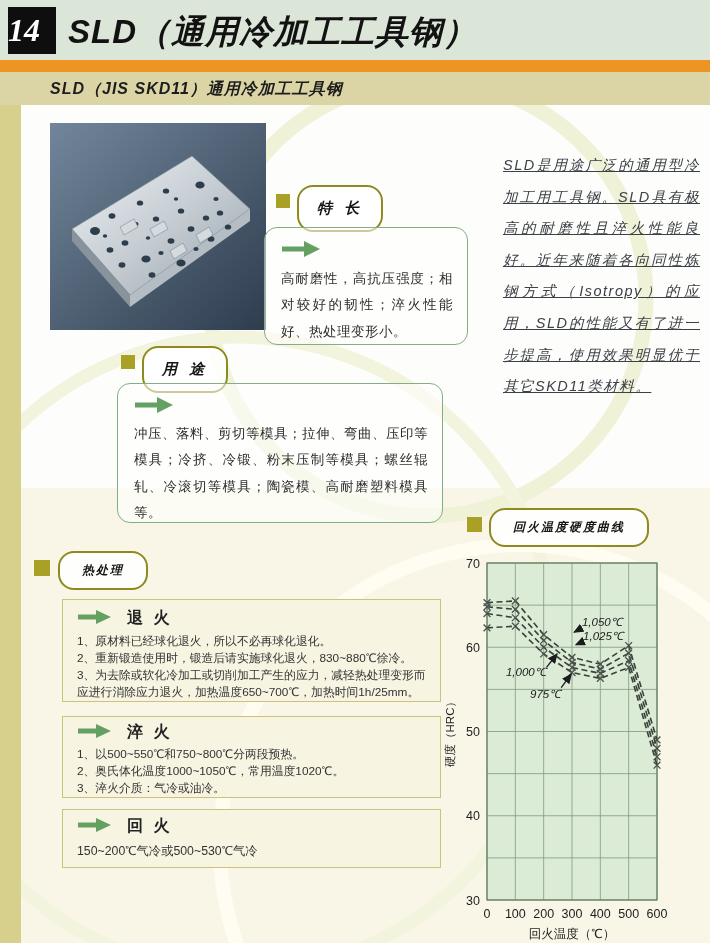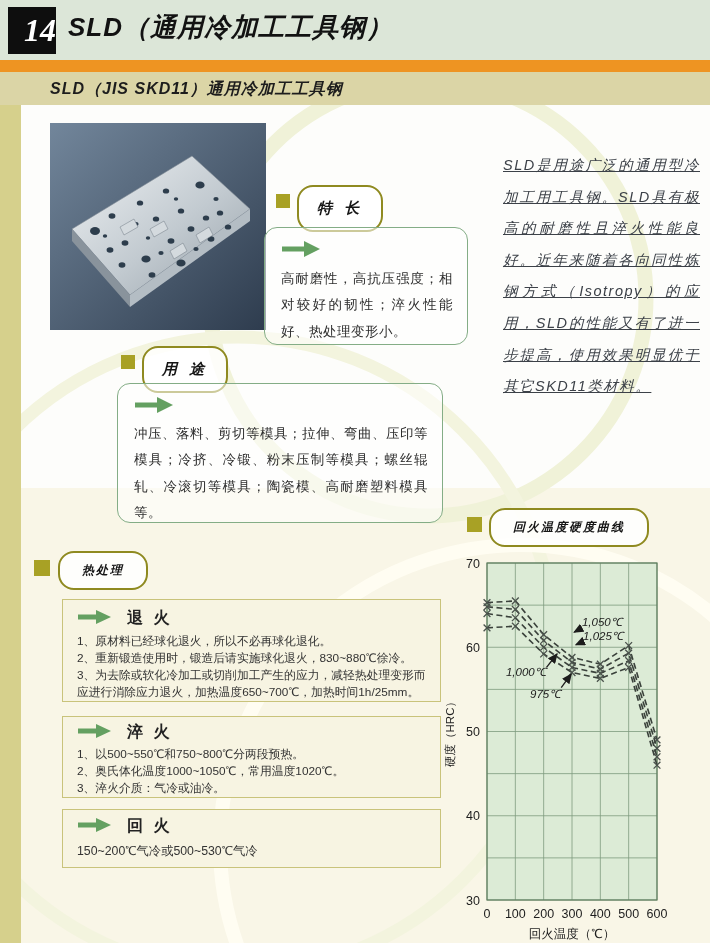--- a/index.html
+++ b/index.html
@@ -4,23 +4,23 @@
 <style>
   html,body{margin:0;padding:0;}
   body{font-family:"Liberation Sans",sans-serif;background:#e8e8e8;}
   #page{position:relative;width:710px;height:943px;margin:0 auto;background:#fdfdfb;overflow:hidden;}
   #bg-decor{position:absolute;left:0;top:0;z-index:0;}
   .layer{position:absolute;z-index:1;}
 
   
   .header-band{left:0;top:0;width:710px;height:60px;background:#dce6d8;}
   .num-tab{left:8px;top:7px;width:48px;height:47px;background:#0e0e0e;color:#fff;
-    display:flex;align-items:center;justify-content:flex-end;
+    display:flex;align-items:center;justify-content:flex-start;
     font-family:"Liberation Serif",serif;font-weight:bold;font-style:italic;font-size:32px;}
-  .page-title{left:68px;top:10px;font-size:26px;font-weight:bold;font-style:italic;color:#121212;letter-spacing:1px;}
+  .page-title{left:68px;top:10px;font-size:33px;font-weight:bold;font-style:italic;color:#121212;letter-spacing:1px;}
   .orange-bar{left:0;top:60px;width:710px;height:12px;background:#ee9422;}
   .subtitle-band{left:0;top:72px;width:710px;height:33px;background:#dbd5a6;}
   .subtitle{left:38px;top:79px;font-size:16px;font-weight:bold;font-style:italic;color:#1d1d1d;letter-spacing:1px;margin-left:12px;}
   .left-strip{left:0;top:105px;width:21px;height:838px;background:#d6d08c;}
 
   
   .photo{left:50px;top:123px;width:216px;height:207px;box-shadow:0 0 0 1px #c9cdd2 inset;}
 
   
   .sq{position:absolute;width:14px;height:14px;background:#a8a125;}

